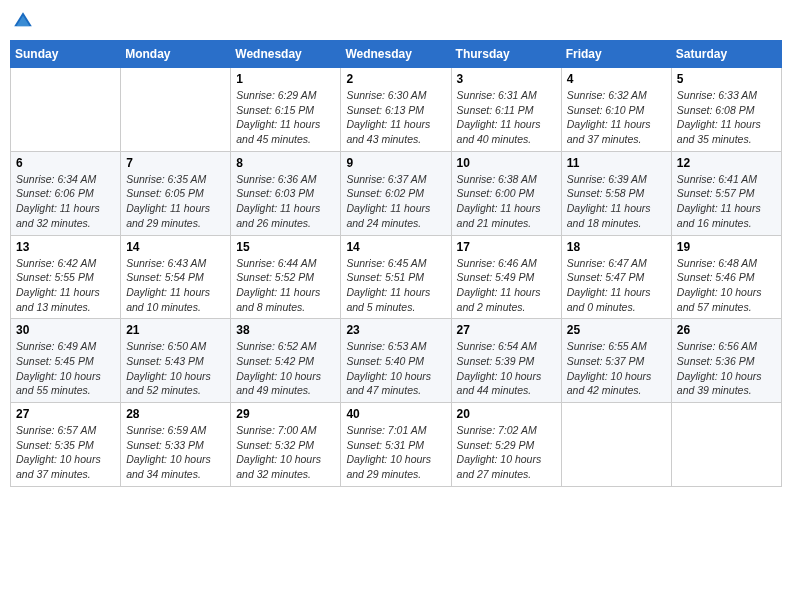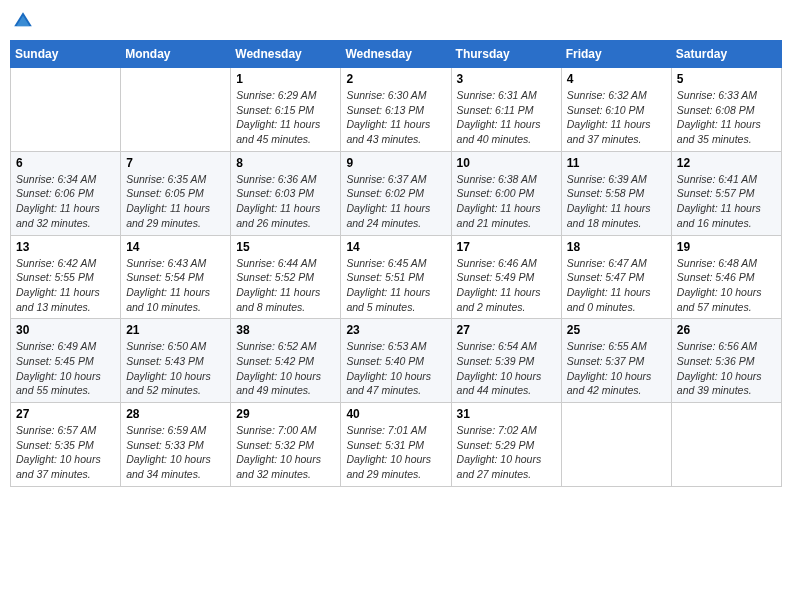--- a/index.html
+++ b/index.html
@@ -318,21 +318,21 @@
           Sunrise: 7:00 AM<br>Sunset: 5:32 PM<br>Daylight: 10 hours and 32 minutes.
         </div>
         </td>
         <td>
           <span class="day-num">40</span>
         <div class="day-info">
           Sunrise: 7:01 AM<br>Sunset: 5:31 PM<br>Daylight: 10 hours and 29 minutes.
         </div>
         </td>
         <td>
-          <span class="day-num">31</span>
+          <span class="day-num">20</span>
         <div class="day-info">
           Sunrise: 7:02 AM<br>Sunset: 5:29 PM<br>Daylight: 10 hours and 27 minutes.
         </div>
         </td>
         <td class="empty-cell"></td>
         <td class="empty-cell"></td>
       </tr>
     </tbody>
 </table>
 

